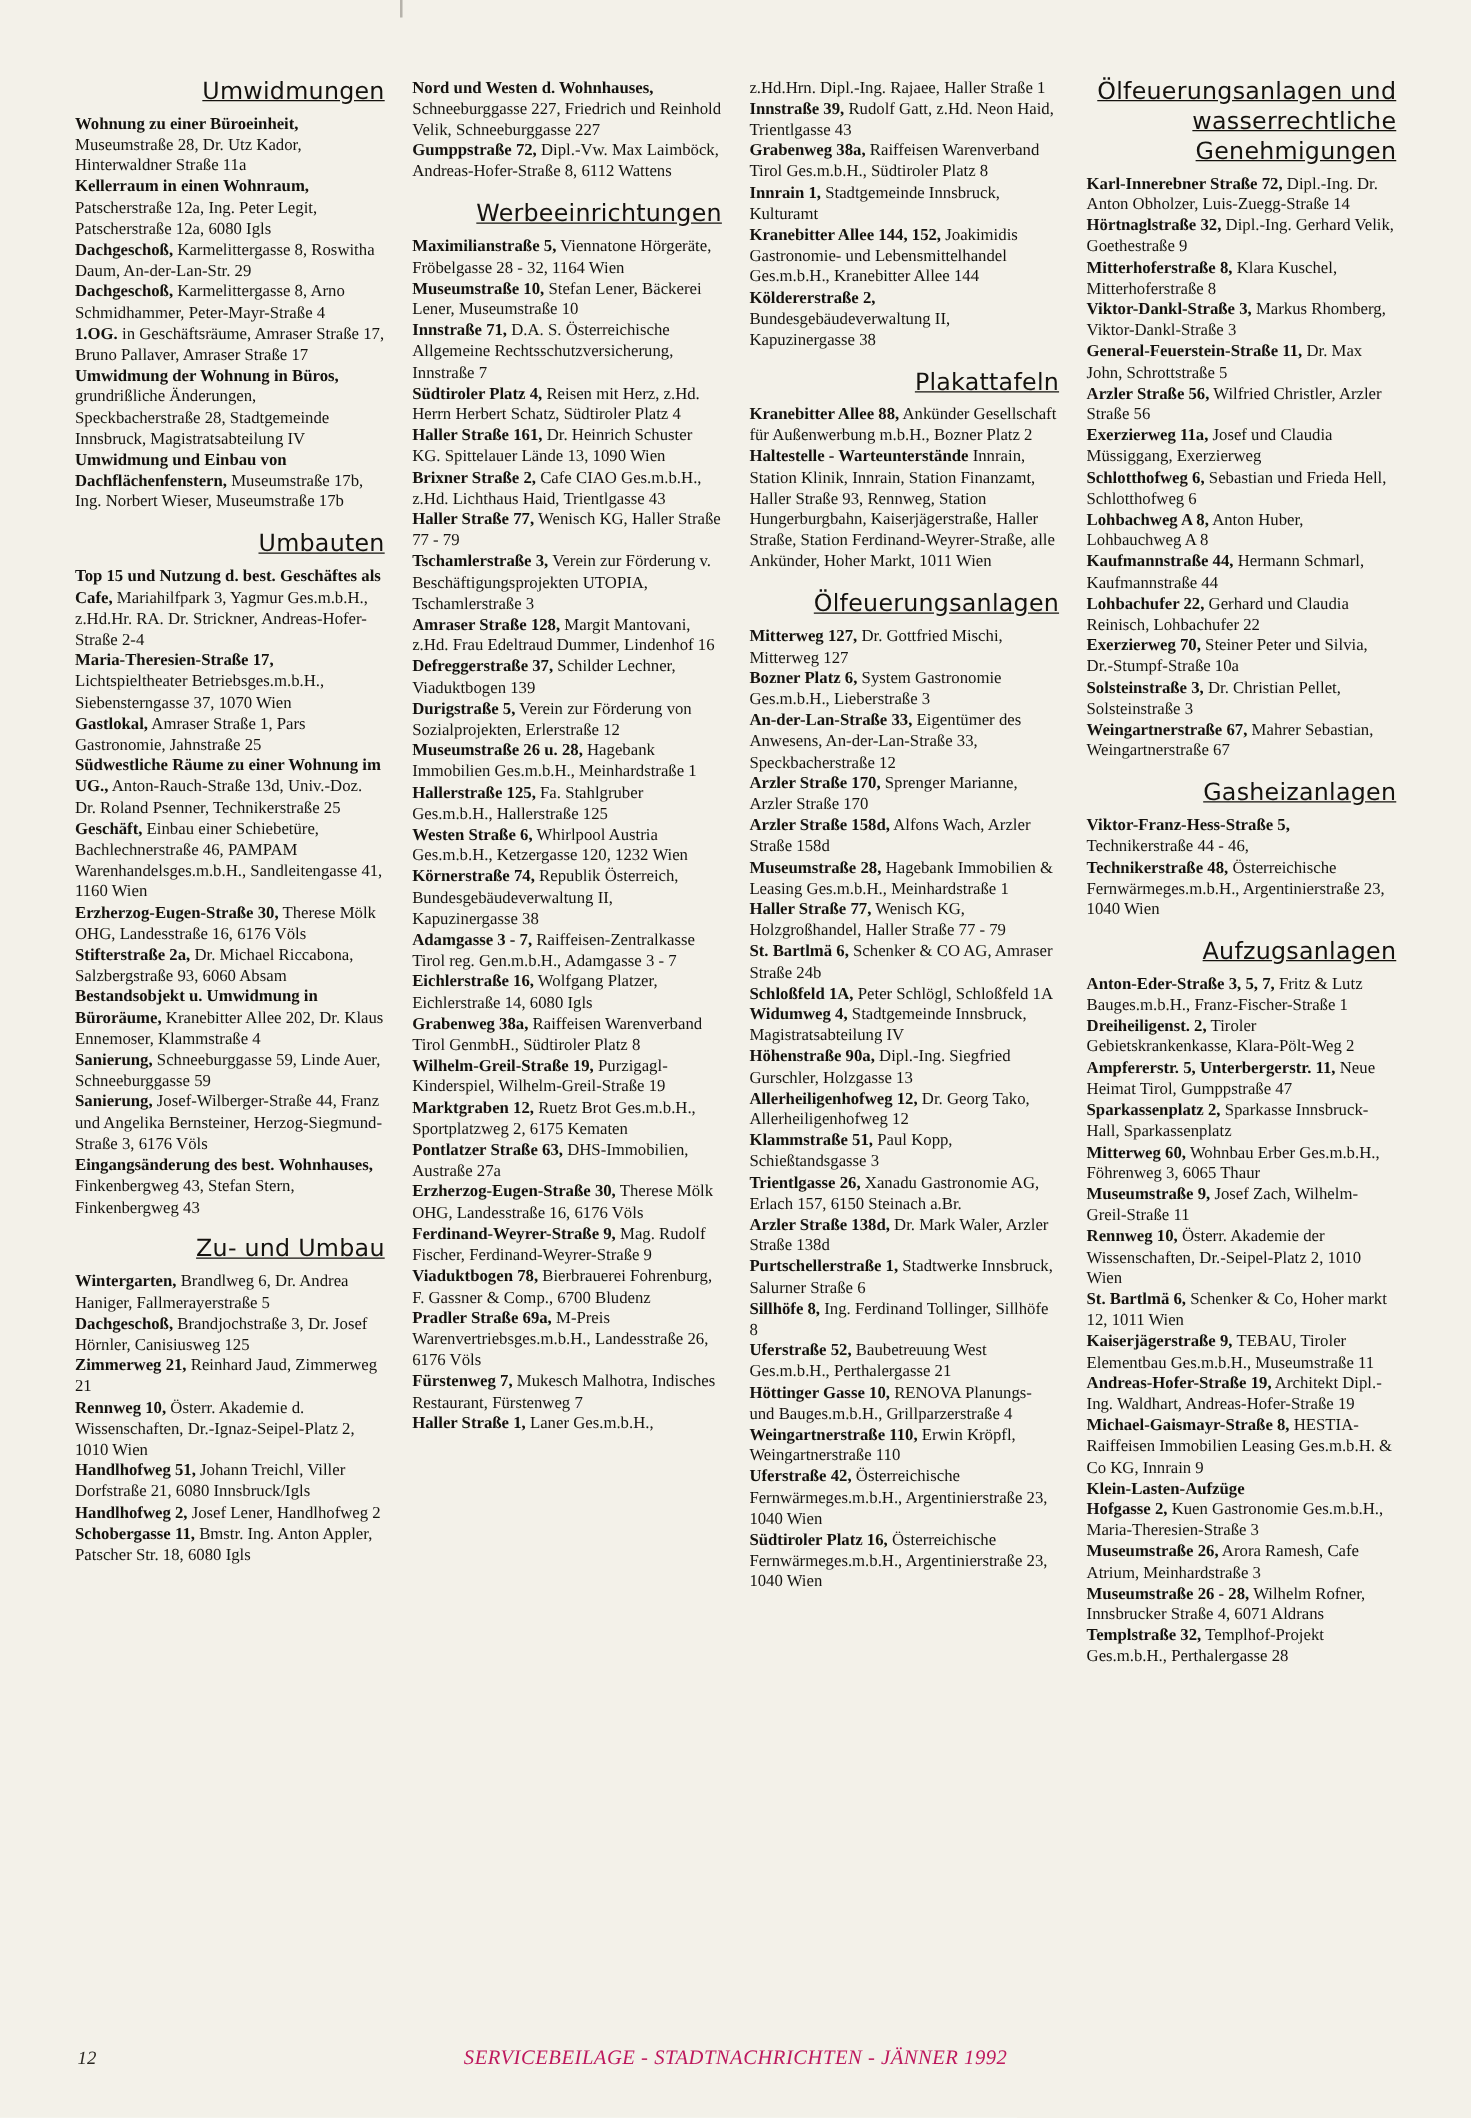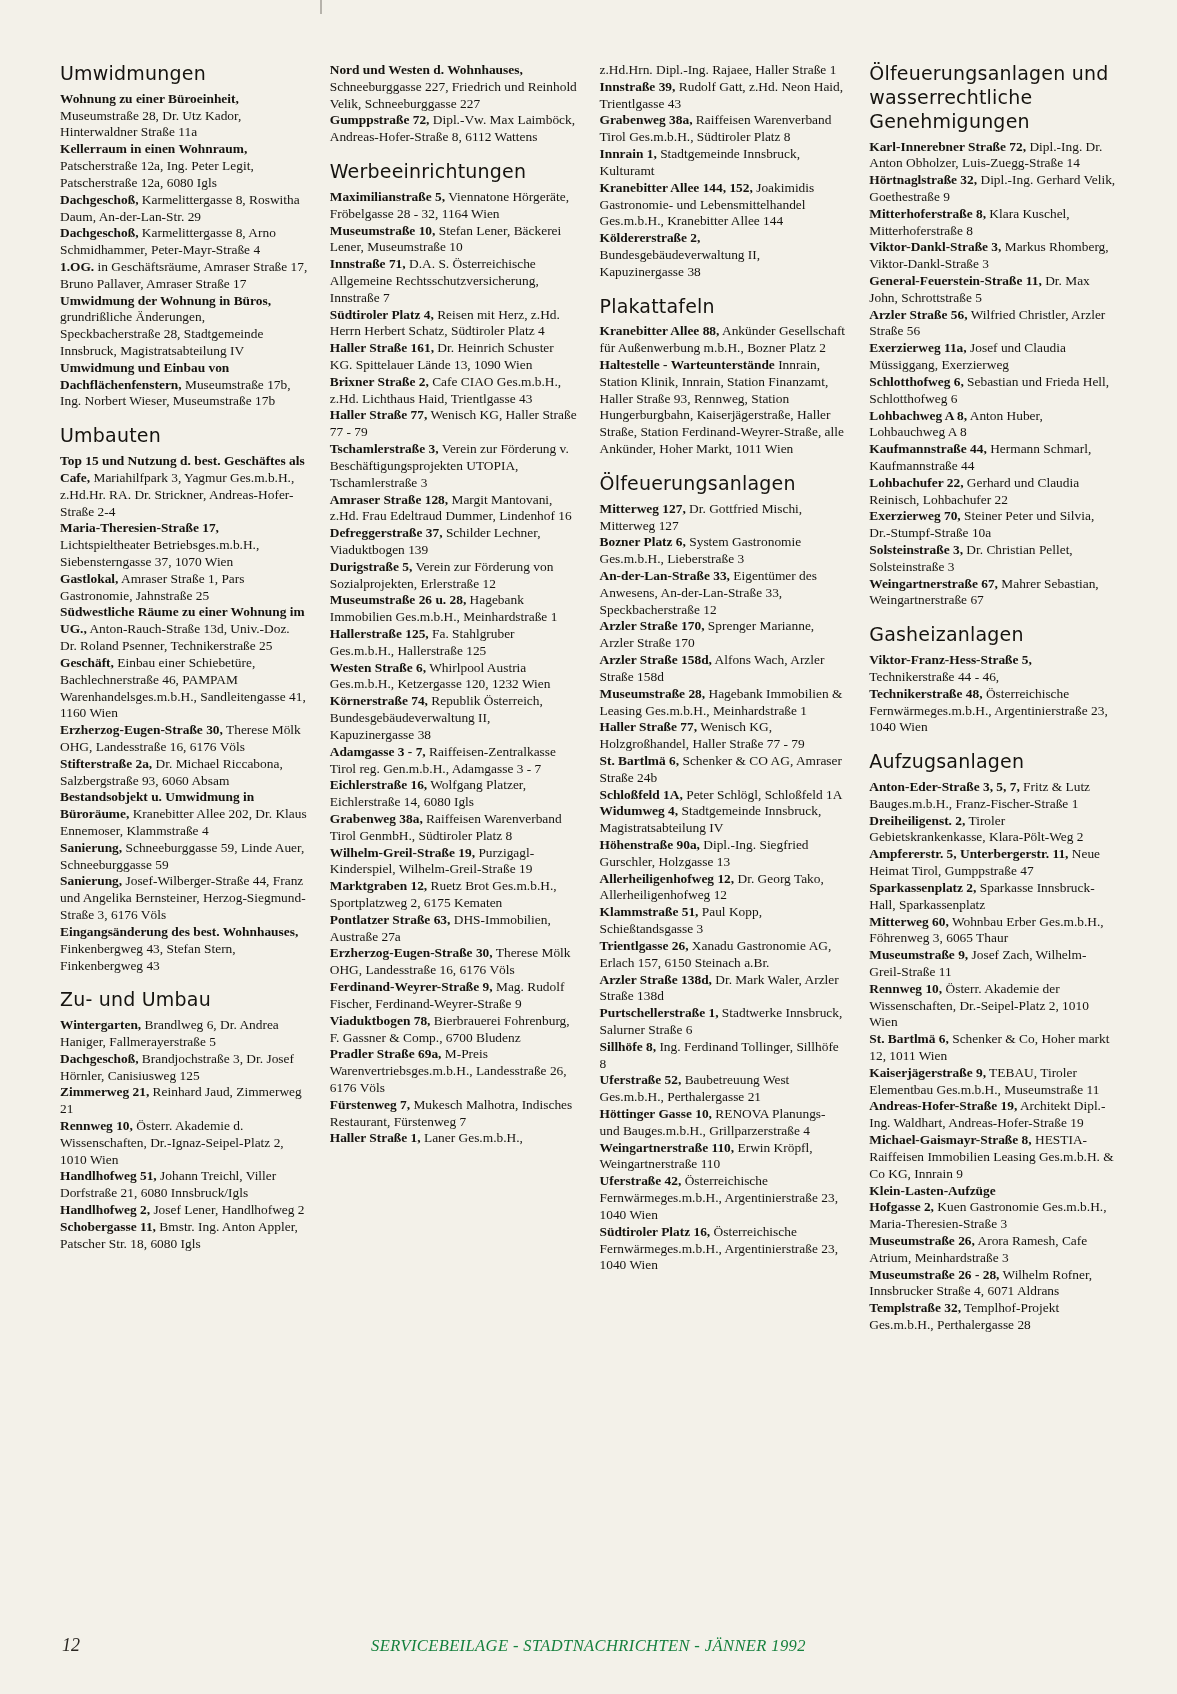--- a/index.html
+++ b/index.html
@@ -37,59 +37,60 @@
     gap: 22px;
     height: 1480px;
   }
   .col {
     width: 249px;
     font-size: 13.4px;
     line-height: 1.255;
     text-align: left;
   }
   .sec-head {
-    text-align: left;
+    text-align: right;
     font-size: 19px;
     font-family: "DejaVu Sans", sans-serif;
     font-weight: 400;
     margin: 14px 0 5px 0;
     letter-spacing: .2px;
+    text-decoration: underline;
   }
   .sec-head.first { margin-top: 0; }
   .entry {
     margin: 0 0 0.5px 0;
     text-indent: 0;
   }
   .entry b { font-weight: bold; }
   .entries p { margin: 0; }
   .footer {
     position: absolute;
     left: 0;
     right: 0;
     bottom: 38px;
     height: 24px;
   }
   .folio {
     position: absolute;
     left: 62px;
     bottom: 0;
     font-style: italic;
-    font-size: 18px;
+    font-size: 15px;
     color: #2a2722;
   }
   .runfoot {
     position: absolute;
     left: 0;
     right: 0;
     bottom: 0;
     text-align: center;
     font-style: italic;
     font-size: 16.5px;
     letter-spacing: .4px;
-    color: #15803d;
+    color: #be185d;
   }
 </style>
 </head>
 <body>
 
 <div class="page">
   <div class="tickmark"></div>
 
   <div class="columns">
 

